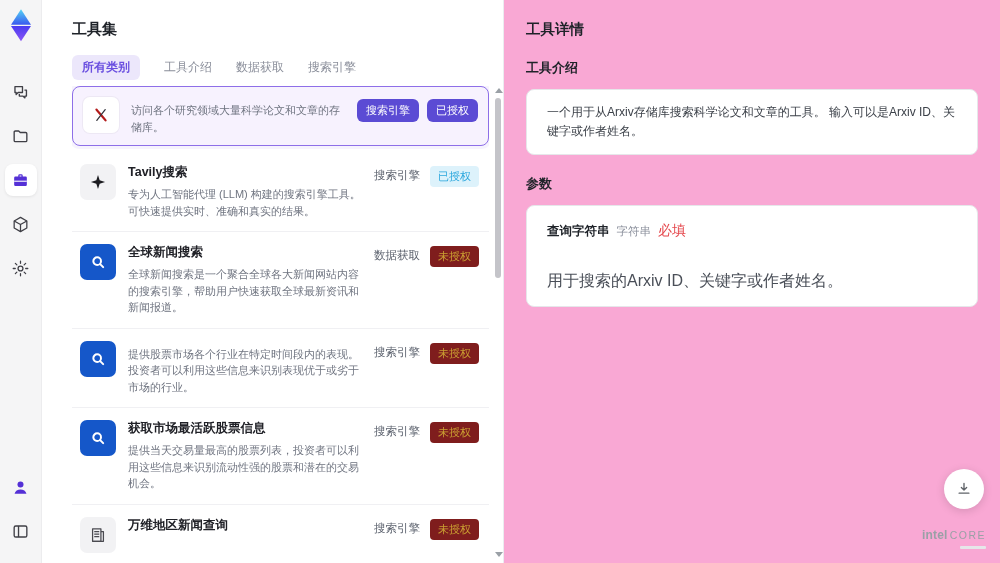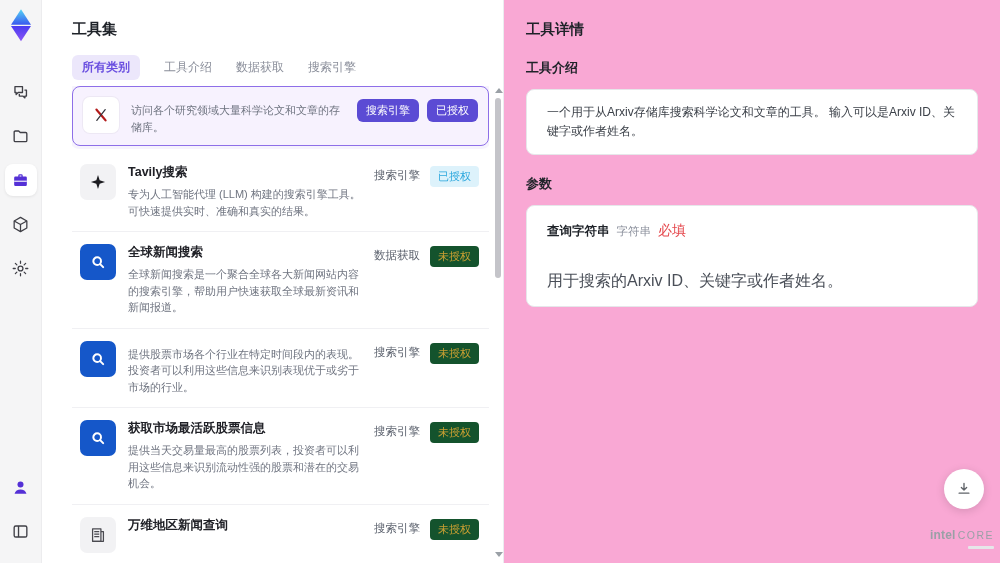--- a/index.html
+++ b/index.html
@@ -29,21 +29,21 @@
   .ti-gray  { background:#f2f2f4; }
   .ti-blue  { background:#1557c9; }
   .tool-icon svg { width:20px; height:20px; }
   .tool-main { flex:1; min-width:0; padding-right:10px; }
   .tool-name { font-size:12.5px; font-weight:700; color:#202127; }
   .tool-desc { font-size:11px; color:#6f7480; line-height:1.5; margin-top:5px; }
   .tool-tags { display:flex; align-items:flex-start; gap:10px; flex:none; padding-top:2px; }
   .tag-category { font-size:11.5px; color:#5c626e; padding-top:2px; white-space:nowrap; }
   .badge { font-size:11px; padding:3px 8px; border-radius:4px; white-space:nowrap; }
   .badge.authorized   { background:#ddf2fb; color:#2ba7dd; }
-  .badge.unauthorized { background:#14532d; color:#cba032; }
+  .badge.unauthorized { background:#7f1d1d; color:#cba032; }
   .tag-pill { background:#5b4bd4; color:#fff; font-size:11px; padding:4px 9px; border-radius:6px; white-space:nowrap; }
   .selected .tool-tags { gap:8px; }
 
   
   .scrollbar { position:absolute; top:86px; bottom:4px; right:6px; width:10px; }
   .sb-arrow { position:absolute; left:2px; width:0; height:0; border-left:4px solid transparent; border-right:4px solid transparent; }
   .sb-arrow.up { top:2px; border-bottom:5px solid #9aa0a6; }
   .sb-arrow.down { bottom:2px; border-top:5px solid #9aa0a6; }
   .sb-thumb { position:absolute; top:12px; left:2px; width:6px; height:180px; background:#c4c4c9; border-radius:3px; }
 
@@ -54,21 +54,21 @@
   .rp-box   { border:1px solid #e6e7ea; border-radius:8px; padding:13px 20px; font-size:12px; color:#3c4149; line-height:1.6; background:#fff; }
   .param-head { display:flex; align-items:baseline; gap:7px; }
   .param-name { font-size:12.5px; font-weight:700; color:#1f2329; }
   .param-type { font-size:11.5px; color:#8b909c; }
   .param-required { font-size:14px; color:#e5484d; }
   .param-desc { font-size:16px; color:#4a4f58; margin-top:26px; }
 
   
   .fab { position:absolute; right:16px; bottom:54px; width:40px; height:40px; border-radius:50%; background:#fff; box-shadow:0 2px 10px rgba(0,0,0,.14); display:flex; align-items:center; justify-content:center; cursor:pointer; }
   .fab svg { width:18px; height:18px; }
-  .brand { position:absolute; right:6px; bottom:14px; text-align:center; color:#9aa0a6; line-height:1.1; }
+  .brand { position:absolute; right:14px; bottom:14px; text-align:center; color:#9aa0a6; line-height:1.1; }
   .brand .b1 { font-size:12px; font-weight:700; letter-spacing:.2px; }
   .brand .b2 { font-size:10.5px; letter-spacing:1.5px; font-weight:400; margin-left:2px; }
   .brand .bar { width:26px; height:3px; background:#e6e6e9; margin:3px 0 0 auto; border-radius:1px; }
 </style>
 </head>
 <body>
 
 <div class="rail">
   <div class="logo">
     <svg viewBox="0 0 24 26">

